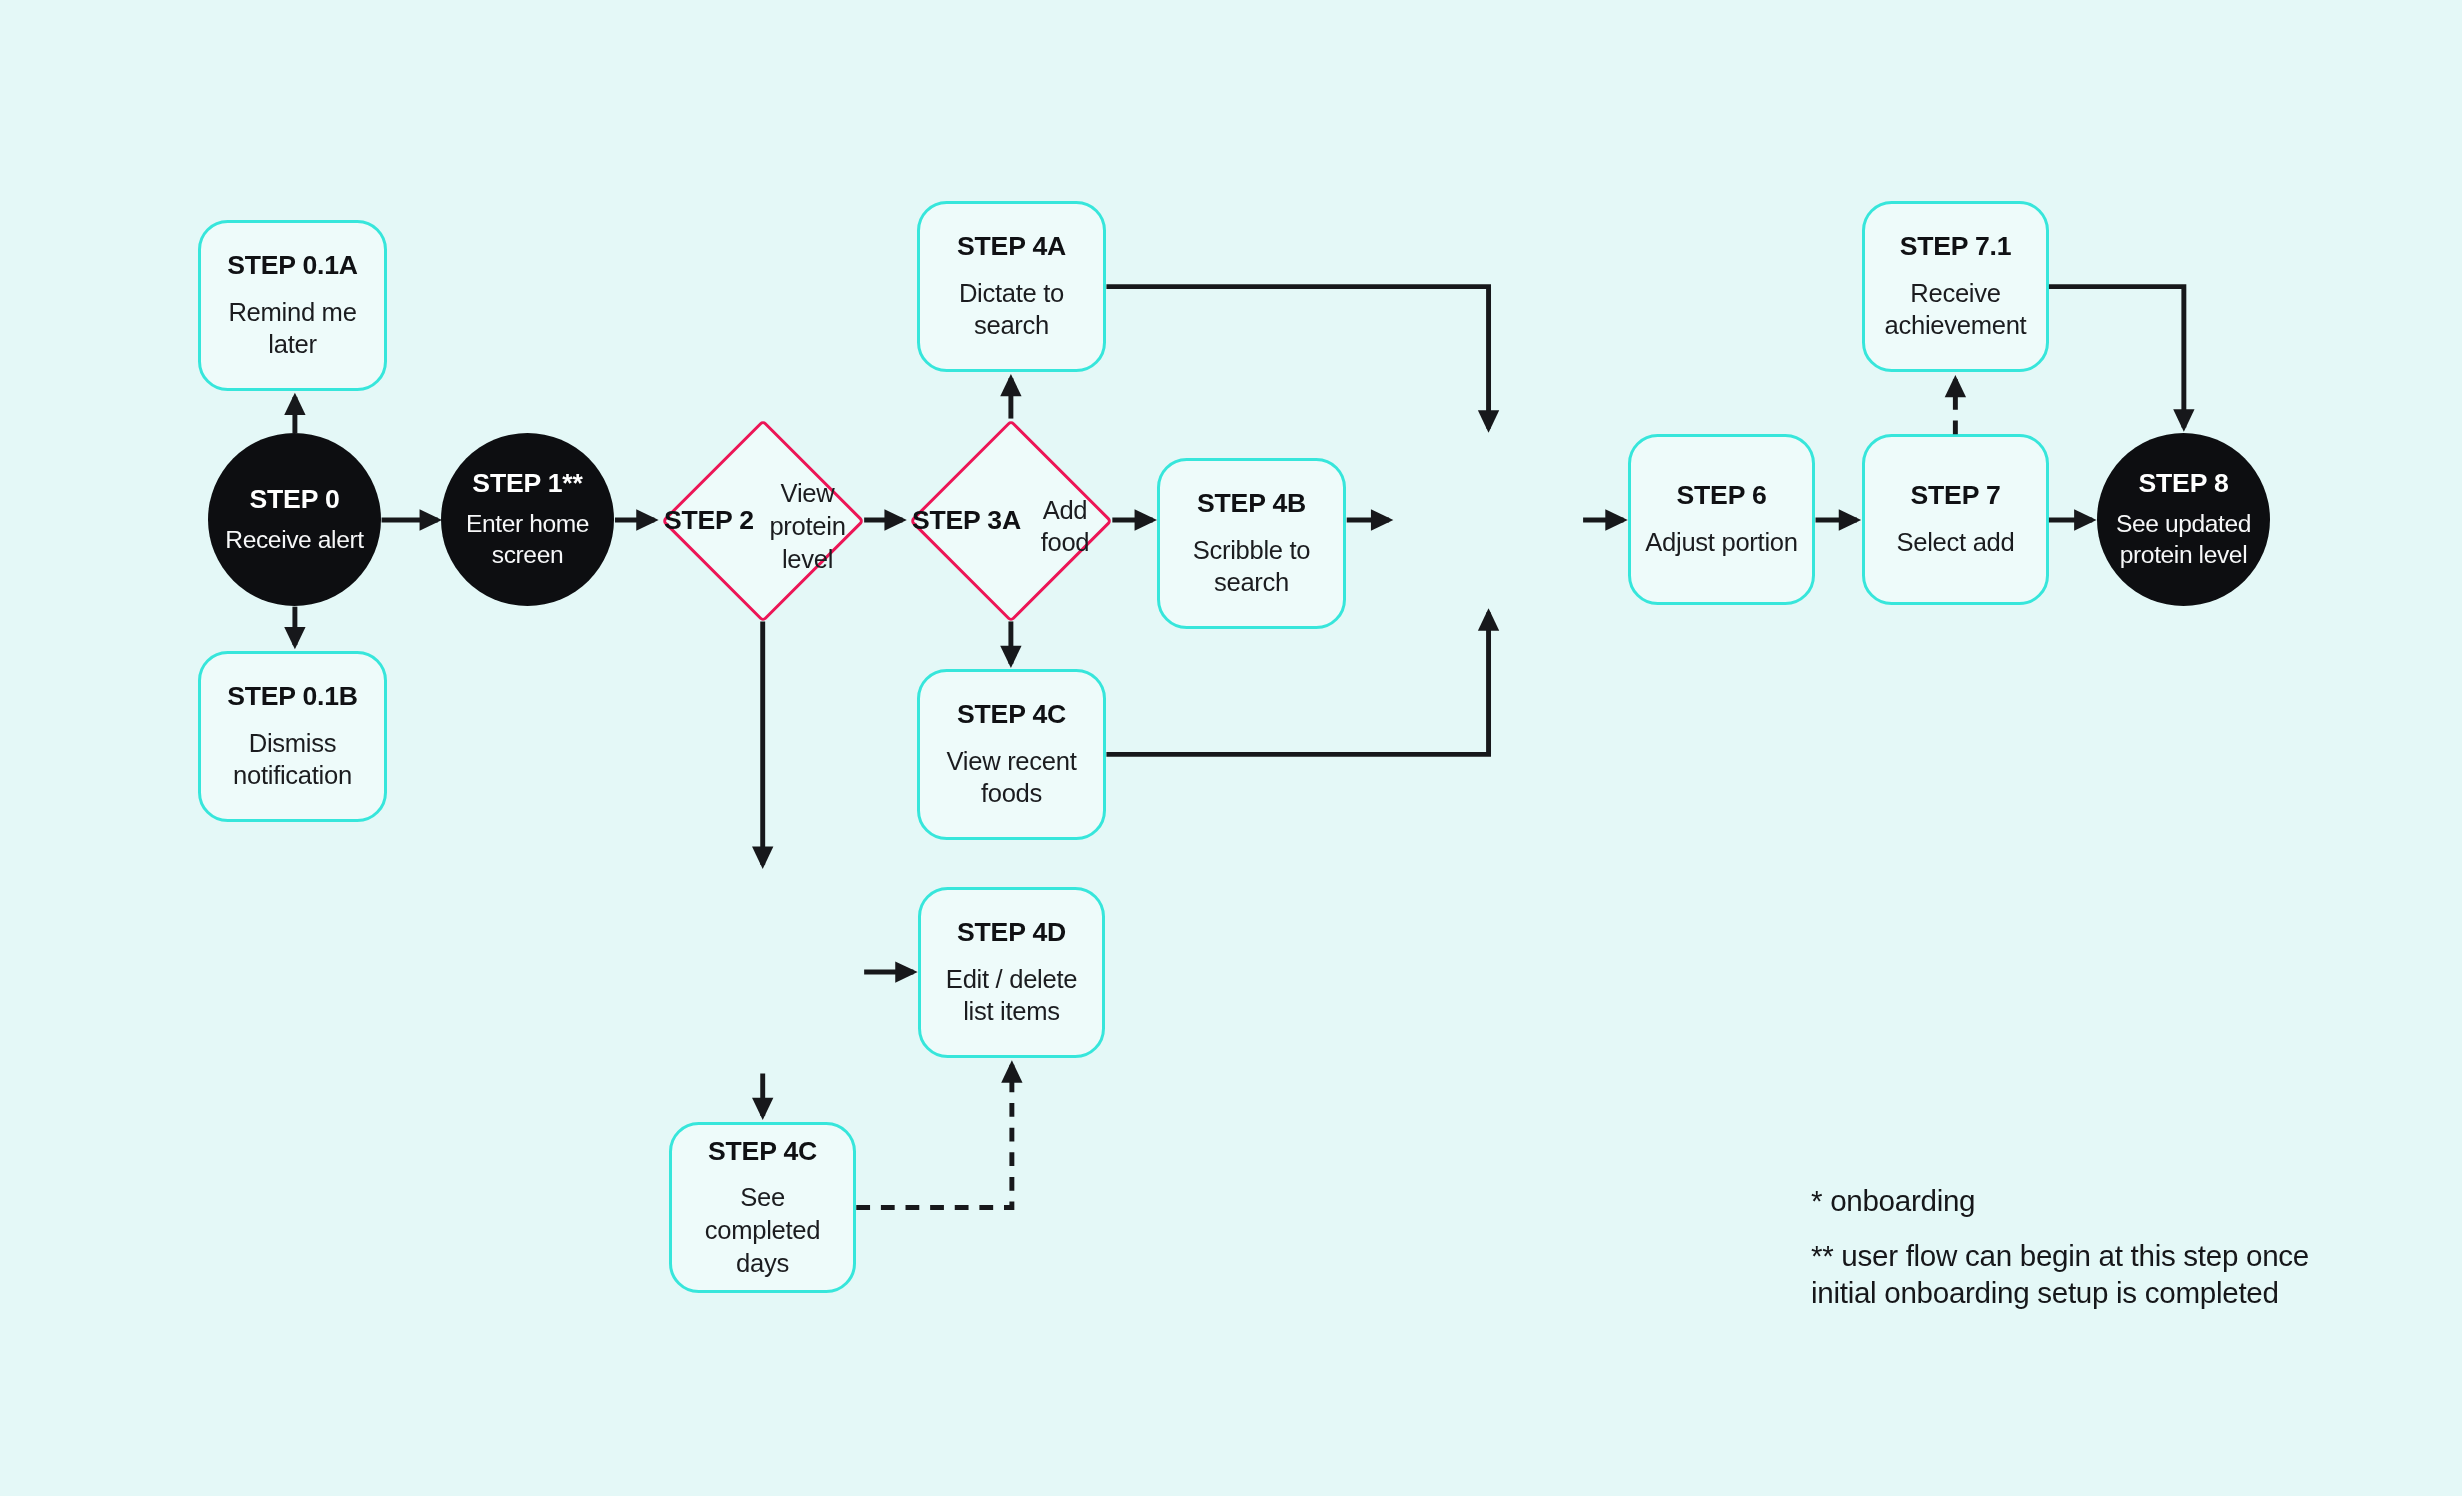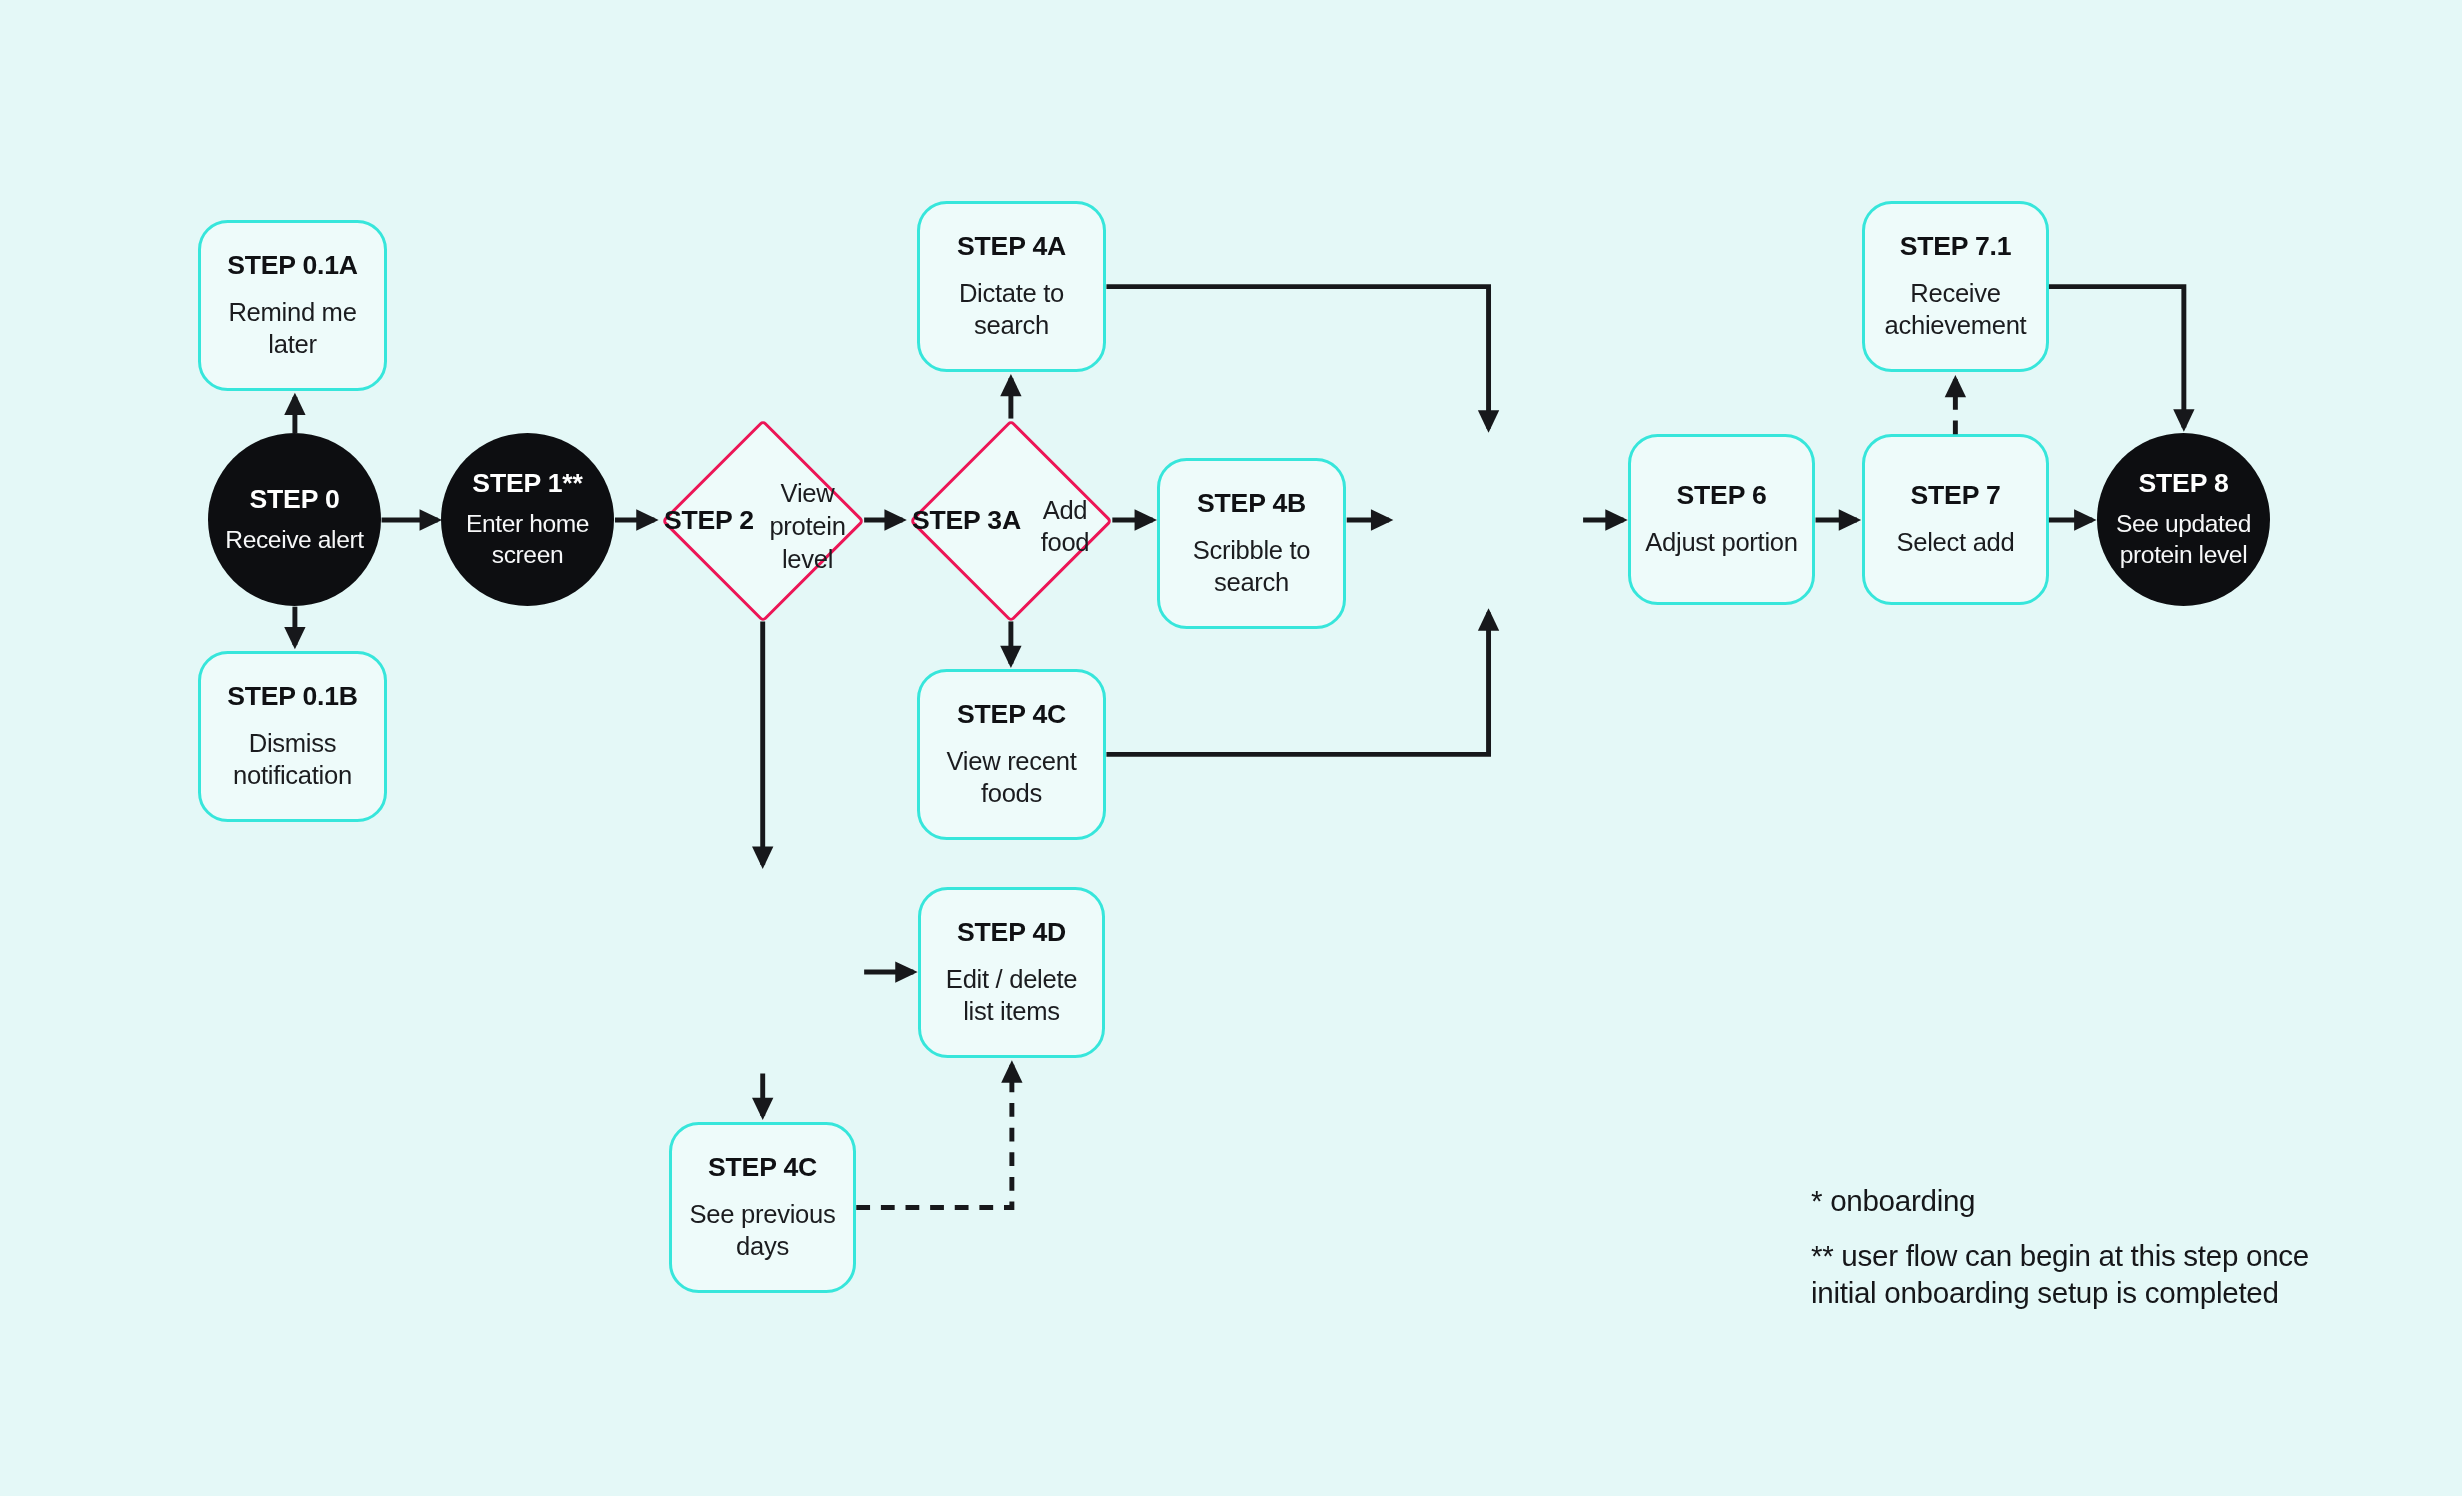--- a/index.html
+++ b/index.html
@@ -168,21 +168,21 @@
   <div class="node box" style="left:917px; top:669px; width:189px; height:171px;">
     <div class="title">STEP 4C</div>
     <div class="label">View recent foods</div>
   </div>
   <div class="node box" style="left:918px; top:887px; width:187px; height:171px;">
     <div class="title">STEP 4D</div>
     <div class="label">Edit / delete list items</div>
   </div>
   <div class="node box" style="left:669px; top:1122px; width:187px; height:171px;">
     <div class="title">STEP 4C</div>
-    <div class="label">See previous days</div>
+    <div class="label">See completed days</div>
   </div>
 
   <div class="node diamond-wrap" style="left:661px; top:419px;">
     <div class="diamond-shape"></div>
     <div class="diamond-text">
       <div class="title">STEP 2</div>
       <div class="label">View protein level</div>
     </div>
   </div>
   <div class="node diamond-wrap" style="left:909px; top:419px;">

